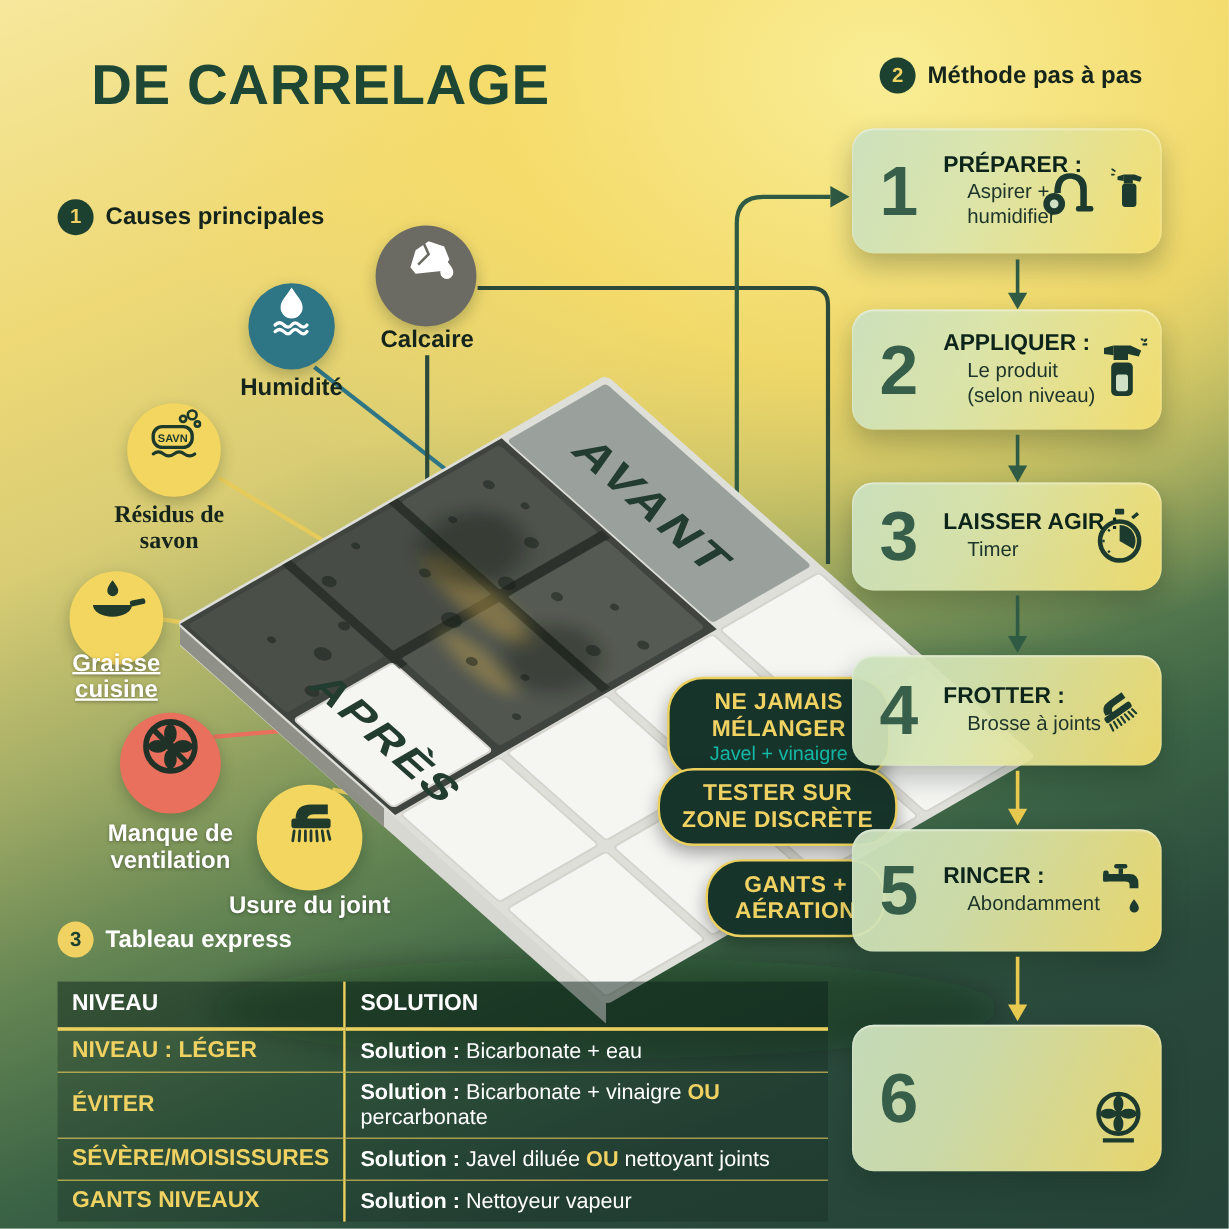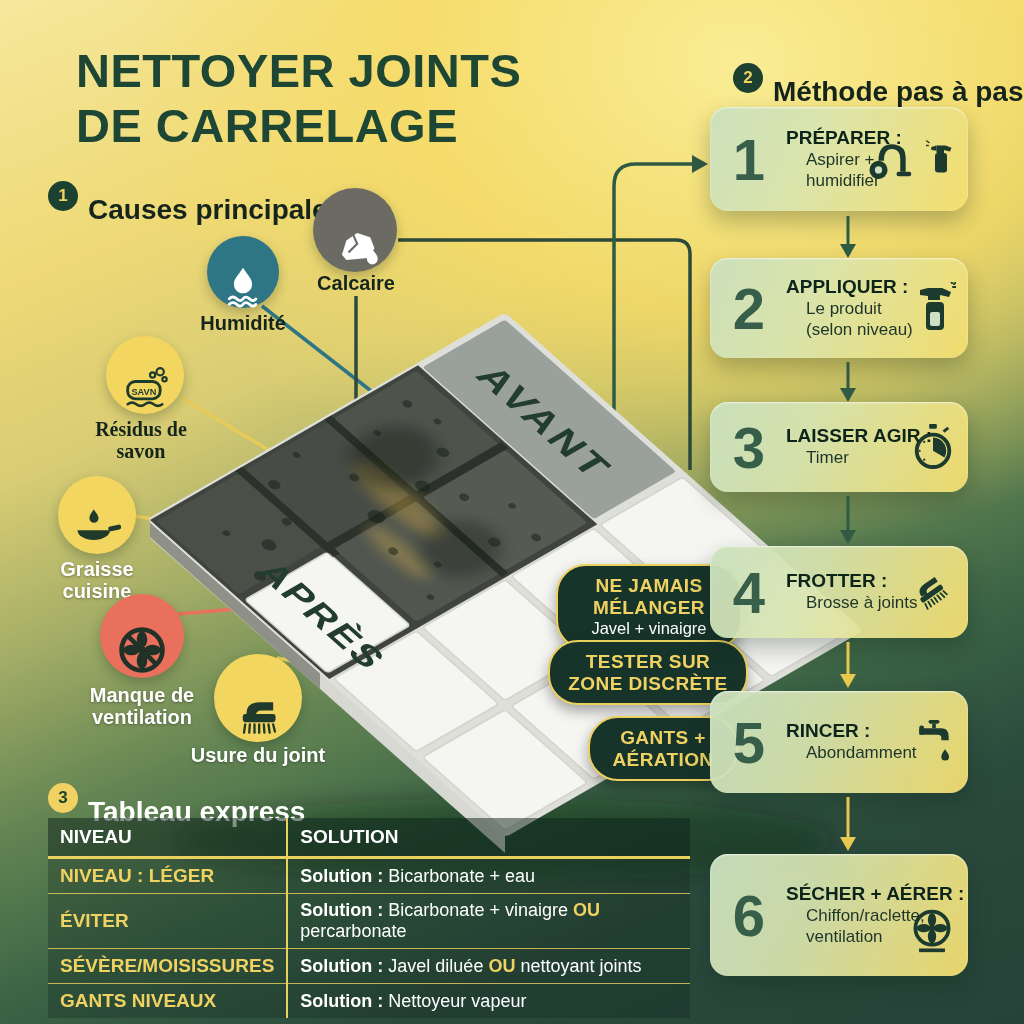--- a/index.html
+++ b/index.html
@@ -7,37 +7,37 @@
     position:relative;width:1024px;height:1024px;overflow:hidden;
     font-family:"Liberation Sans",sans-serif;
     background:
       radial-gradient(90% 70% at 72% 6%, rgba(250,238,150,.95) 0%, rgba(247,220,104,.85) 35%, rgba(247,220,104,0) 68%),
       linear-gradient(158deg,#f6e89c 0%,#eed976 20%,#d8cc74 34%,#a3ad66 46%,#648553 58%,#3b6345 70%,#2a4a3c 82%,#254338 100%);
   }
   .scene{position:absolute;left:0;top:0;}
   
   .title{position:absolute;left:76px;top:44px;font-size:47px;line-height:1.16;font-weight:bold;color:#1d4734;letter-spacing:.5px;}
   .section-head{position:absolute;display:flex;align-items:center;gap:10px;}
-  .section-head .lbl{font-size:28px;font-weight:bold;color:#15251c;margin-top:28px;}
+  .section-head .lbl{font-size:20px;font-weight:bold;color:#15251c;}
   .section-head.table-head .lbl{color:#ffffff;}
   .nbadge{display:inline-flex;width:30px;height:30px;border-radius:50%;align-items:center;justify-content:center;font-weight:bold;font-size:17px;flex:0 0 30px;}
   .nbadge.dark{background:#1d4131;color:#f0d263;}
   .nbadge.yellow{background:#f0d263;color:#1d4131;}
   .head-causes{left:48px;top:166px;}
   .head-method{left:733px;top:48px;}
   .table-head{left:48px;top:768px;}
   
-  .ccircle{position:absolute;border-radius:50%;display:flex;align-items:flex-end;justify-content:center;box-shadow:0 5px 12px rgba(10,30,20,.25);}
+  .ccircle{position:absolute;border-radius:50%;display:flex;align-items:flex-start;justify-content:center;box-shadow:0 5px 12px rgba(10,30,20,.25);}
   .c-teal{background:#2e7585;} .c-gray{background:#6b6b63;} .c-yel{background:#f3d660;} .c-red{background:#e9705c;}
   .clabel{position:absolute;text-align:center;font-weight:bold;font-size:20px;color:#15251c;line-height:1.12;}
   .clabel.light{color:#ffffff;text-shadow:0 1px 3px rgba(0,0,0,.35);}
   
   .pill{position:absolute;background:#17342a;border:2.5px solid #ecd05e;border-radius:30px;text-align:center;color:#fff;padding:9px 12px;box-shadow:0 6px 14px rgba(0,0,0,.35);}
   .pill .pb{display:block;font-weight:bold;color:#f0d263;font-size:19px;line-height:1.14;letter-spacing:.4px;}
-  .pill .pr{display:block;font-size:16.5px;line-height:1.25;color:#ffffff;}
+  .pill .pr{display:block;font-size:16.5px;line-height:1.25;color:#14b8a6;}
   
   .step{position:absolute;left:710px;width:258px;border-radius:18px;display:flex;align-items:center;padding:0 14px;box-sizing:border-box;
     background:linear-gradient(115deg, rgba(202,224,190,.96) 0%, rgba(216,229,176,.92) 38%, rgba(244,222,110,.94) 100%);
     box-shadow:0 10px 22px rgba(15,35,25,.28), inset 0 1px 2px rgba(255,255,255,.65);}
   .step .num{font-size:58px;font-weight:bold;color:rgba(38,80,62,.9);width:50px;text-align:center;margin-right:12px;flex:0 0 50px;}
   .step .txt{flex:1;position:relative;z-index:2;}
   .step .t1{font-weight:bold;font-size:19px;color:#0d241b;white-space:nowrap;}
   .step .t2{font-size:17px;color:#1d342a;line-height:1.25;max-width:124px;margin-left:20px;}
   .step .sicon{position:absolute;right:12px;top:50%;transform:translateY(-50%);display:flex;gap:4px;align-items:center;}
   .step.s6 .sicon{top:62%;}
@@ -145,21 +145,20 @@
           <circle cx="184" cy="268" r="3"></circle>
         <circle cx="15" cy="250" r="3"></circle>
           <circle cx="185" cy="150" r="4"></circle>
       </g>
       <text x="100" y="68" text-anchor="middle" font-size="36" font-weight="bold" fill="#223c30" letter-spacing="3">AVANT</text>
       <text x="150" y="368" text-anchor="middle" font-size="34" font-weight="bold" fill="#223c30" letter-spacing="2">APRÈS</text>
     </g>
   </svg>
 
   <div class="title">
-    <div>NETTOYER JOINTS</div>
     <div>DE CARRELAGE</div>
   </div>
 
   <div class="section-head head-causes">
     <span class="nbadge dark">1</span>
     <span class="lbl">Causes principales</span>
   </div>
   <div class="section-head head-method">
     <span class="nbadge dark">2</span>
     <span class="lbl">Méthode pas à pas</span>
@@ -199,21 +198,21 @@
   </div>
   <div class="clabel" style="left:76px;top:418px;width:130px;font-family:Liberation Serif, serif;">Résidus de savon</div>
 
   <div class="ccircle c-yel" style="left:58px;top:476px;width:78px;height:78px;">
     <svg viewBox="0 0 48 48" width="52" height="52">
         <path d="M6 26 a15 9 0 0 0 30 0 z" fill="#203a2c"></path>
         <rect x="34" y="23" width="12" height="4.5" rx="2" fill="#203a2c" transform="rotate(-12 34 23)"></rect>
         <path d="M21 7 c-2.5 3.5-4 5.5-4 8 a4.2 4.2 0 0 0 8.4 0 c0-2.5-1.9-4.5-4.4-8z" fill="#203a2c"></path>
       </svg>
   </div>
-  <div class="clabel light" style="left:32px;top:558px;width:130px;">Graisse cuisine</div>
+  <div class="clabel light" style="left:32px;top:542px;width:130px;text-decoration:underline;">Graisse cuisine</div>
 
   <div class="ccircle c-red" style="left:100px;top:594px;width:84px;height:84px;">
     <svg viewBox="0 0 48 48" width="56" height="56">
       <g fill="#203228">
           <ellipse cx="24" cy="15" rx="4.5" ry="7"></ellipse>
           <ellipse cx="33" cy="24" rx="7" ry="4.5"></ellipse>
           <ellipse cx="24" cy="33" rx="4.5" ry="7"></ellipse>
           <ellipse cx="15" cy="24" rx="7" ry="4.5"></ellipse>
           <circle cx="24" cy="24" r="3.2"></circle>
         </g>
@@ -344,22 +343,20 @@
         <rect x="18" y="2" width="12" height="4" rx="2"></rect>
           <rect x="22" y="6" width="4" height="5"></rect>
         <path d="M8 11 h24 q8 0 8 9 v4 h-8 v-3 q0-3 -4-3 h-20z"></path>
         <rect x="8" y="8" width="5" height="10" rx="2"></rect>
         <path d="M36 34 c-2.5 3.5-4 5.5-4 8 a4.2 4.2 0 0 0 8.4 0 c0-2.5-1.9-4.5-4.4-8z"></path>
       </svg>
     </span>
   </div>
   <div class="step s6" style="top:854px;height:122px;">
     <span class="num">6</span>
-    <span class="txt"><span class="t1">SÉCHER + AÉRER :</span>
-    <span class="t2" style="display:block">Chiffon/raclette, ventilation</span></span>
     <span class="sicon">
       <svg viewBox="0 0 52 52" width="48" height="48">
         <circle cx="26" cy="24" r="18" fill="none" stroke="#1c3b2e" stroke-width="4"></circle>
         <g fill="#1c3b2e">
             <ellipse cx="26" cy="15" rx="4.5" ry="7.5"></ellipse>
             <ellipse cx="35" cy="24" rx="7.5" ry="4.5"></ellipse>
             <ellipse cx="26" cy="33" rx="4.5" ry="7.5"></ellipse>
             <ellipse cx="17" cy="24" rx="7.5" ry="4.5"></ellipse>
             <circle cx="26" cy="24" r="3.4"></circle>
           </g>

